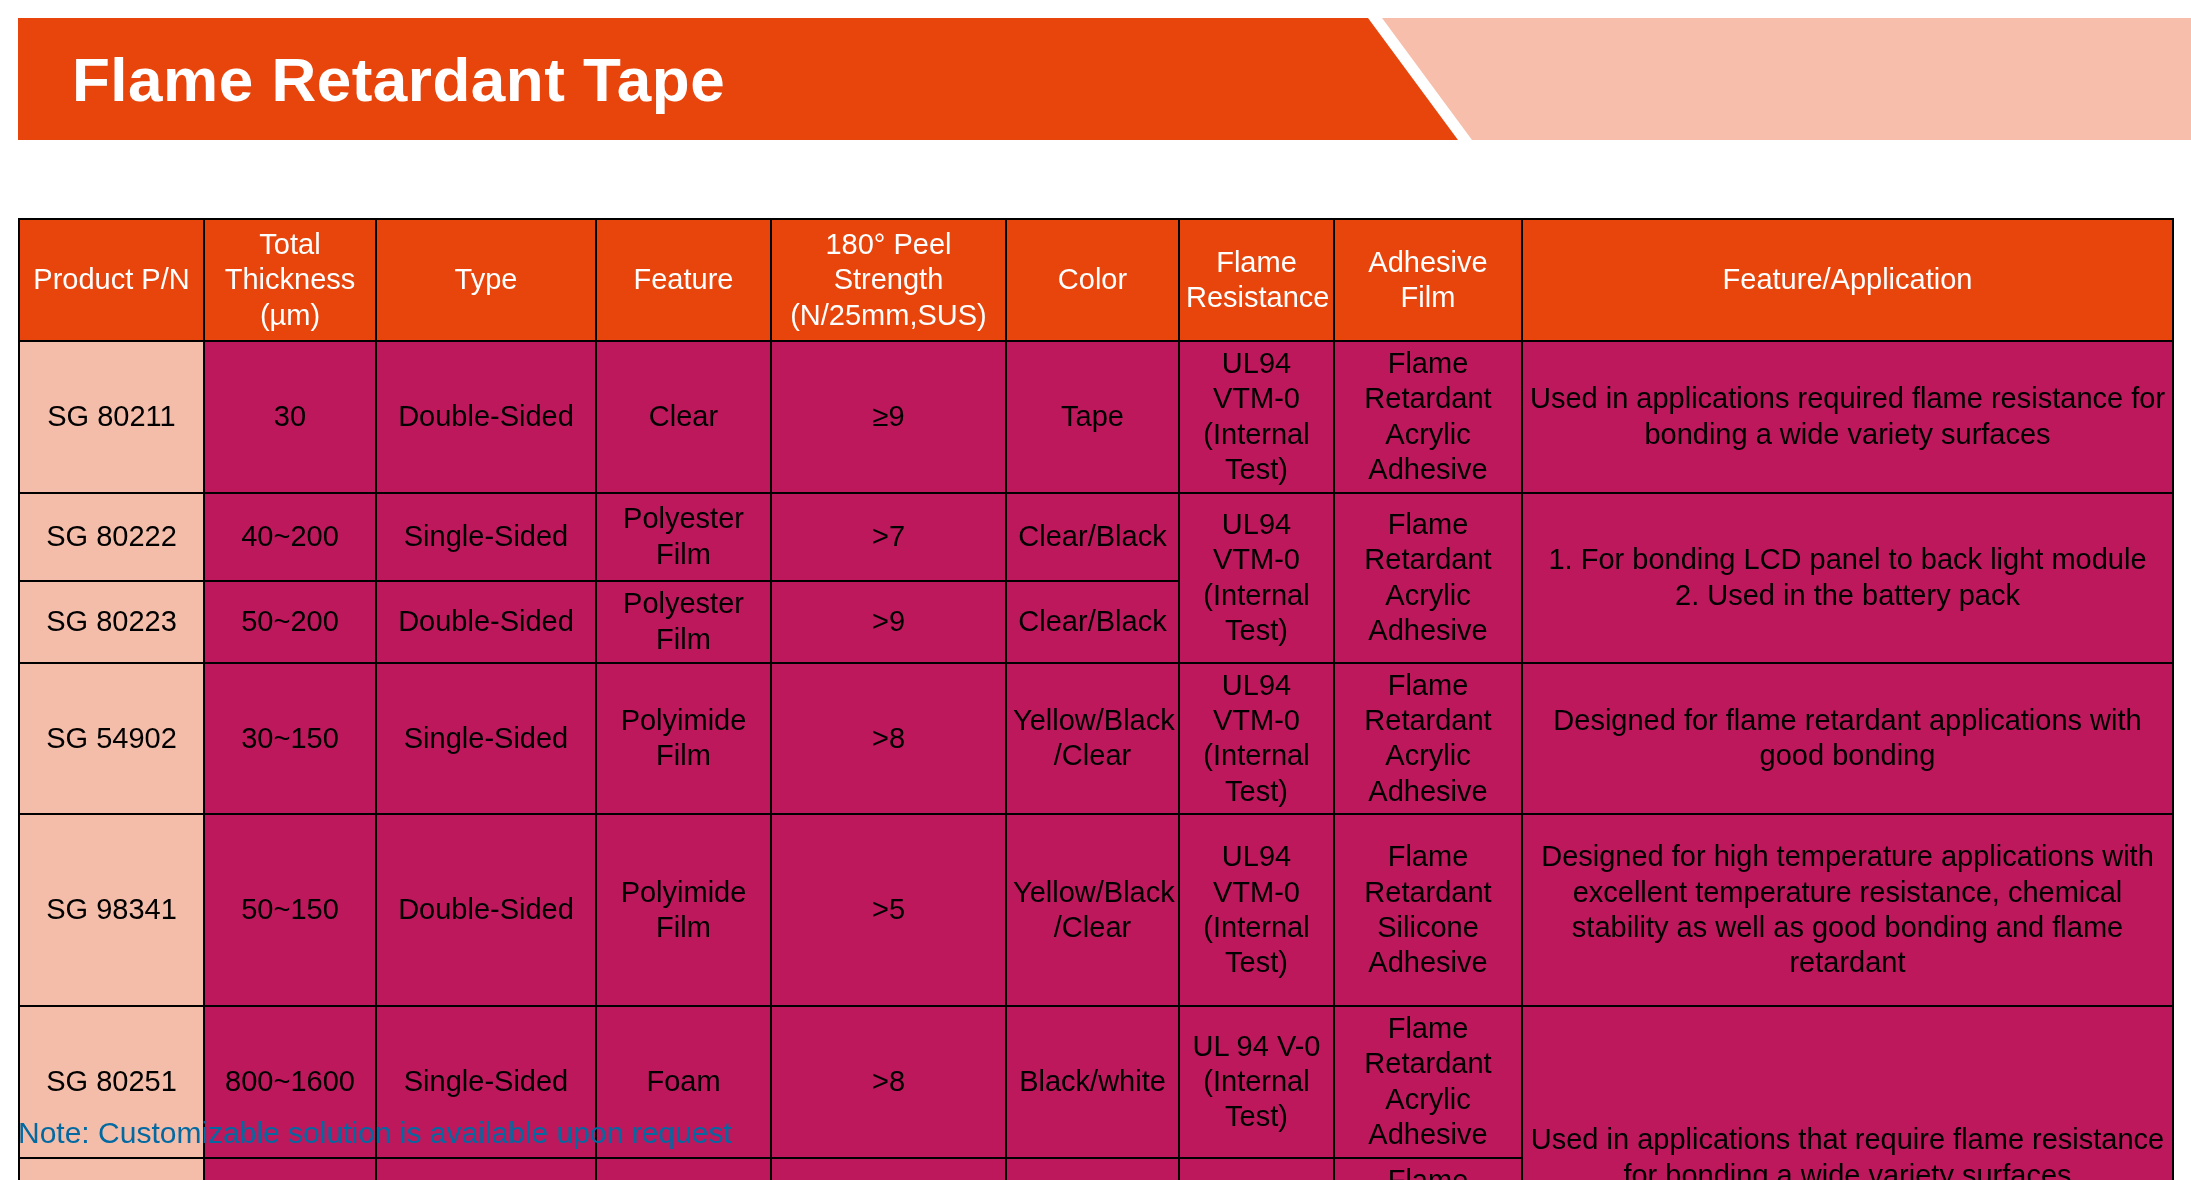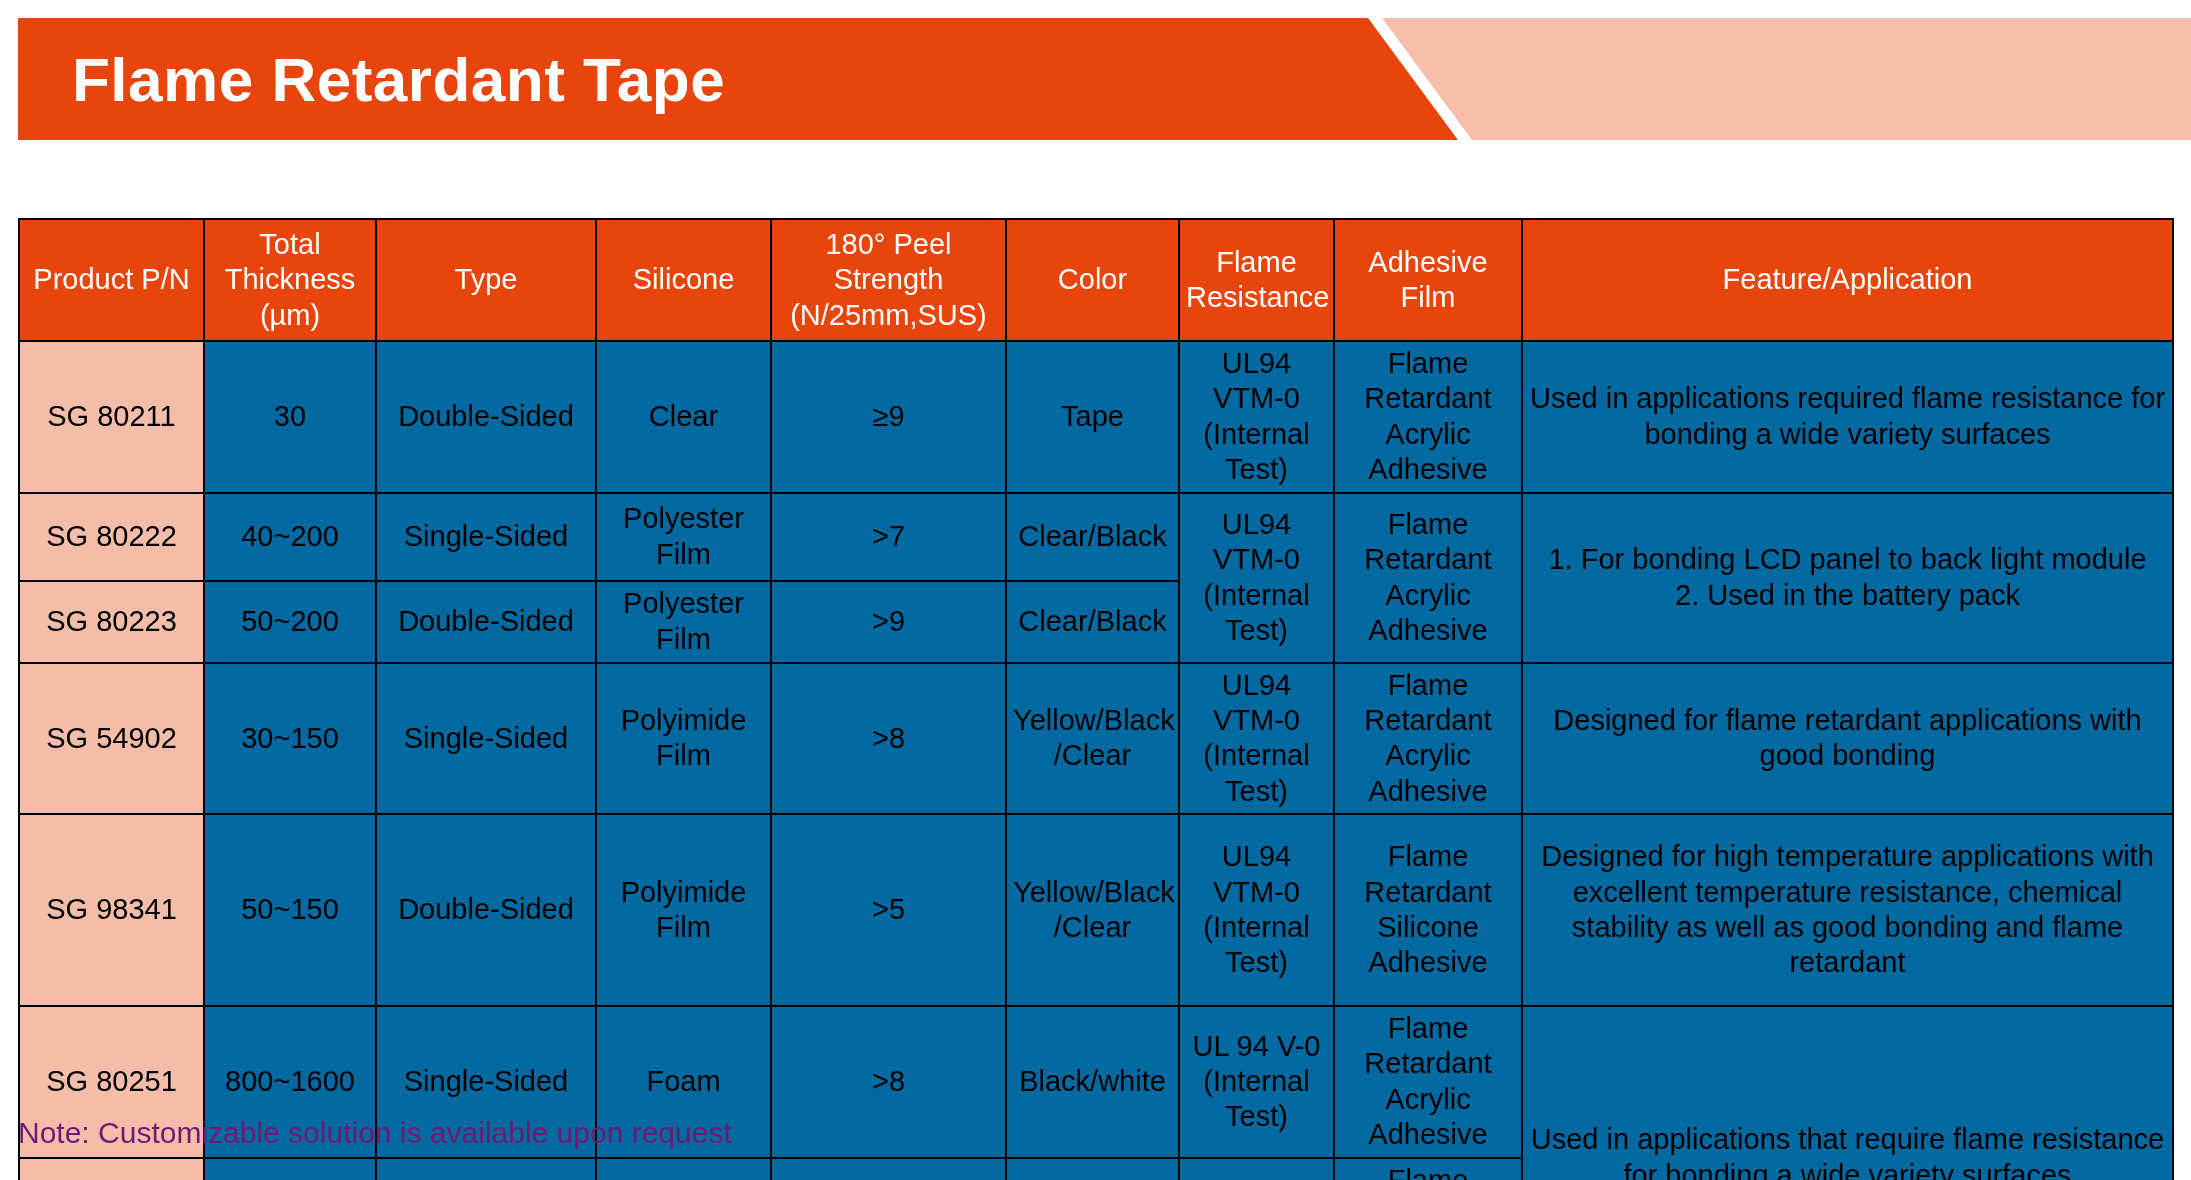--- a/index.html
+++ b/index.html
@@ -71,21 +71,21 @@
     line-height: 1.22;
     box-sizing: border-box;
   }
   #spec-table thead th {
     background: #E8450C;
     color: #ffffff;
     font-weight: normal;
     height: 122px;
   }
   #spec-table tbody td {
-    background: #0369a1;
+    background: #be185d;
   }
   td.pn {
     background: #F4BDA9 !important;
   }
   td.feature {
     text-align: left;
     padding-left: 12px;
     padding-right: 12px;
   }
   tr.r1 td { height: 126px; }
@@ -95,21 +95,21 @@
   tr.r5 td { height: 192px; }
   tr.r6 td { height: 80px; }
   tr.r7 td { height: 80px; }
 
   
   #note {
     position: absolute;
     left: 18px;
     top: 1116px;
     font-size: 30px;
-    color: #701a75;
+    color: #0369a1;
     white-space: nowrap;
   }
 </style>
 </head>
 <body>
 
 <div id="banner">
   <div id="banner-peach"></div>
   <div id="banner-orange"></div>
   <div id="banner-title">Flame Retardant Tape</div>
@@ -125,21 +125,21 @@
     <col style="width:173px">
     <col style="width:155px">
     <col style="width:188px">
     <col style="width:651px">
   </colgroup>
   <thead>
     <tr>
       <th>Product P/N</th>
       <th>Total<br>Thickness<br>(µm)</th>
       <th>Type</th>
-      <th>Silicone</th>
+      <th>Feature</th>
       <th>180° Peel<br>Strength<br>(N/25mm,SUS)</th>
       <th>Color</th>
       <th>Flame<br>Resistance</th>
       <th>Adhesive Film</th>
       <th>Feature/Application</th>
     </tr>
   </thead>
   <tbody>
 
     <tr class="r1">

